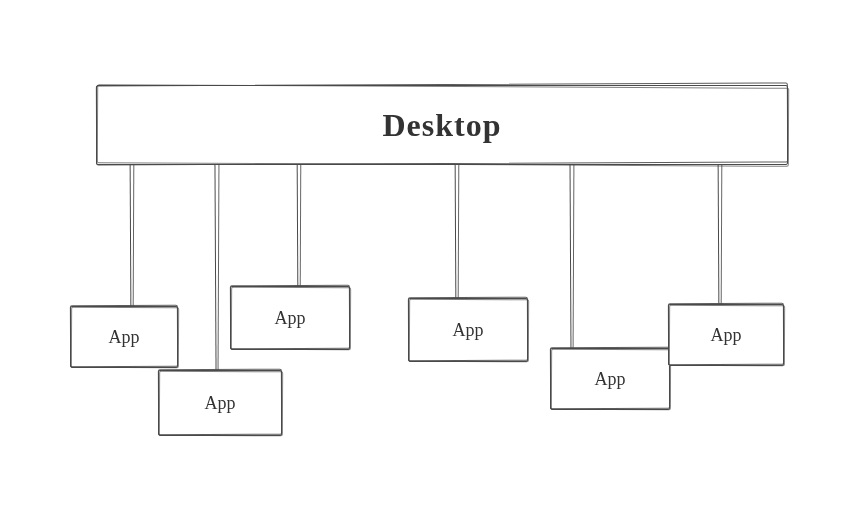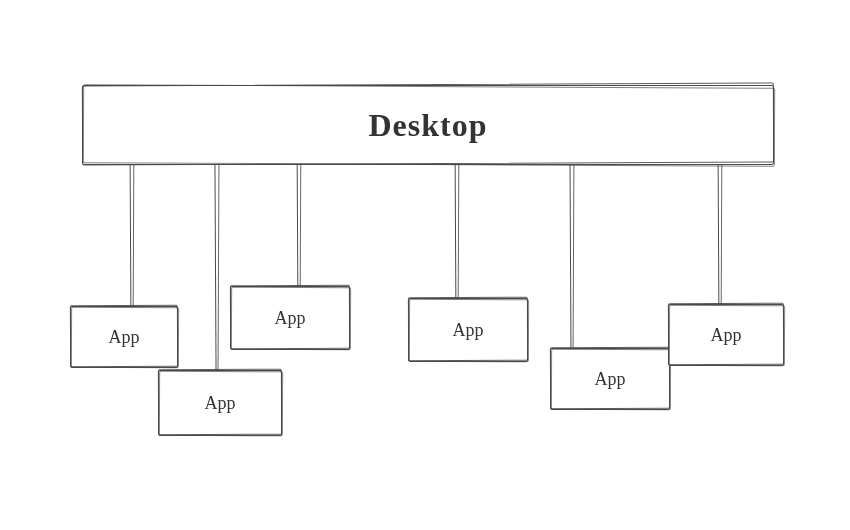--- a/index.html
+++ b/index.html
@@ -71,21 +71,21 @@
     background: #4a4a4a;
   }
   .conn::before { left: 0; transform: rotate(-0.3deg); }
   .conn::after  { right: 0; transform: rotate(0.25deg); opacity: 0.85; }
 </style>
 </head>
 <body>
 
 <div class="canvas">
 
-  <div class="box" style="left:82px; top:85px; width:692px; height:80px;">
+  <div class="box" style="left:96px; top:85px; width:692px; height:80px;">
     <div class="stroke"></div>
     <div class="stroke s2"></div>
     <div class="stroke s3"></div>
     <span class="label desktop-label">Desktop</span>
   </div>
 
   <div class="conn" style="left:130px; top:165px; height:141px;"></div>
   <div class="conn" style="left:215px; top:165px; height:205px;"></div>
   <div class="conn" style="left:297px; top:165px; height:121px;"></div>
   <div class="conn" style="left:455px; top:165px; height:133px;"></div>

